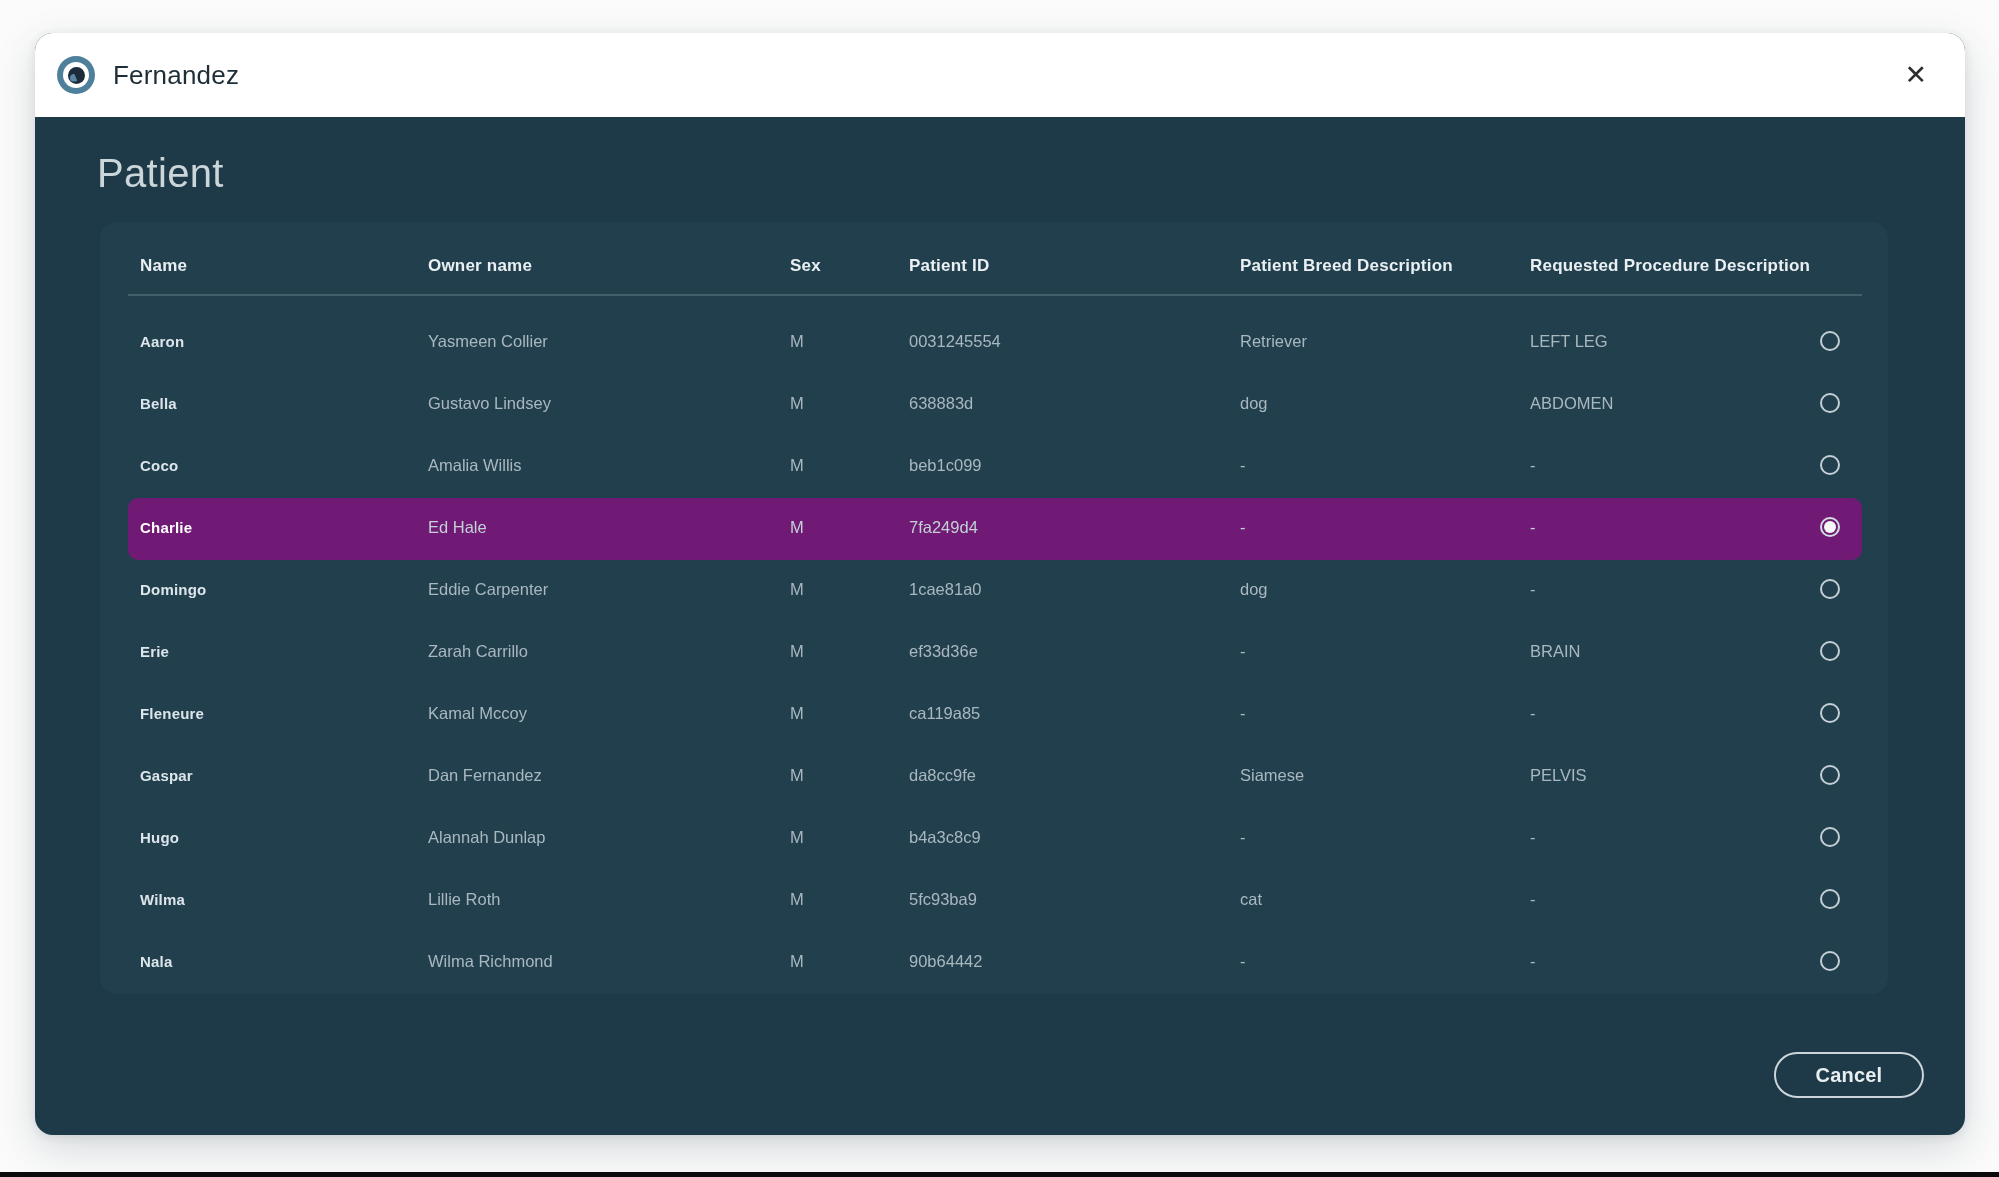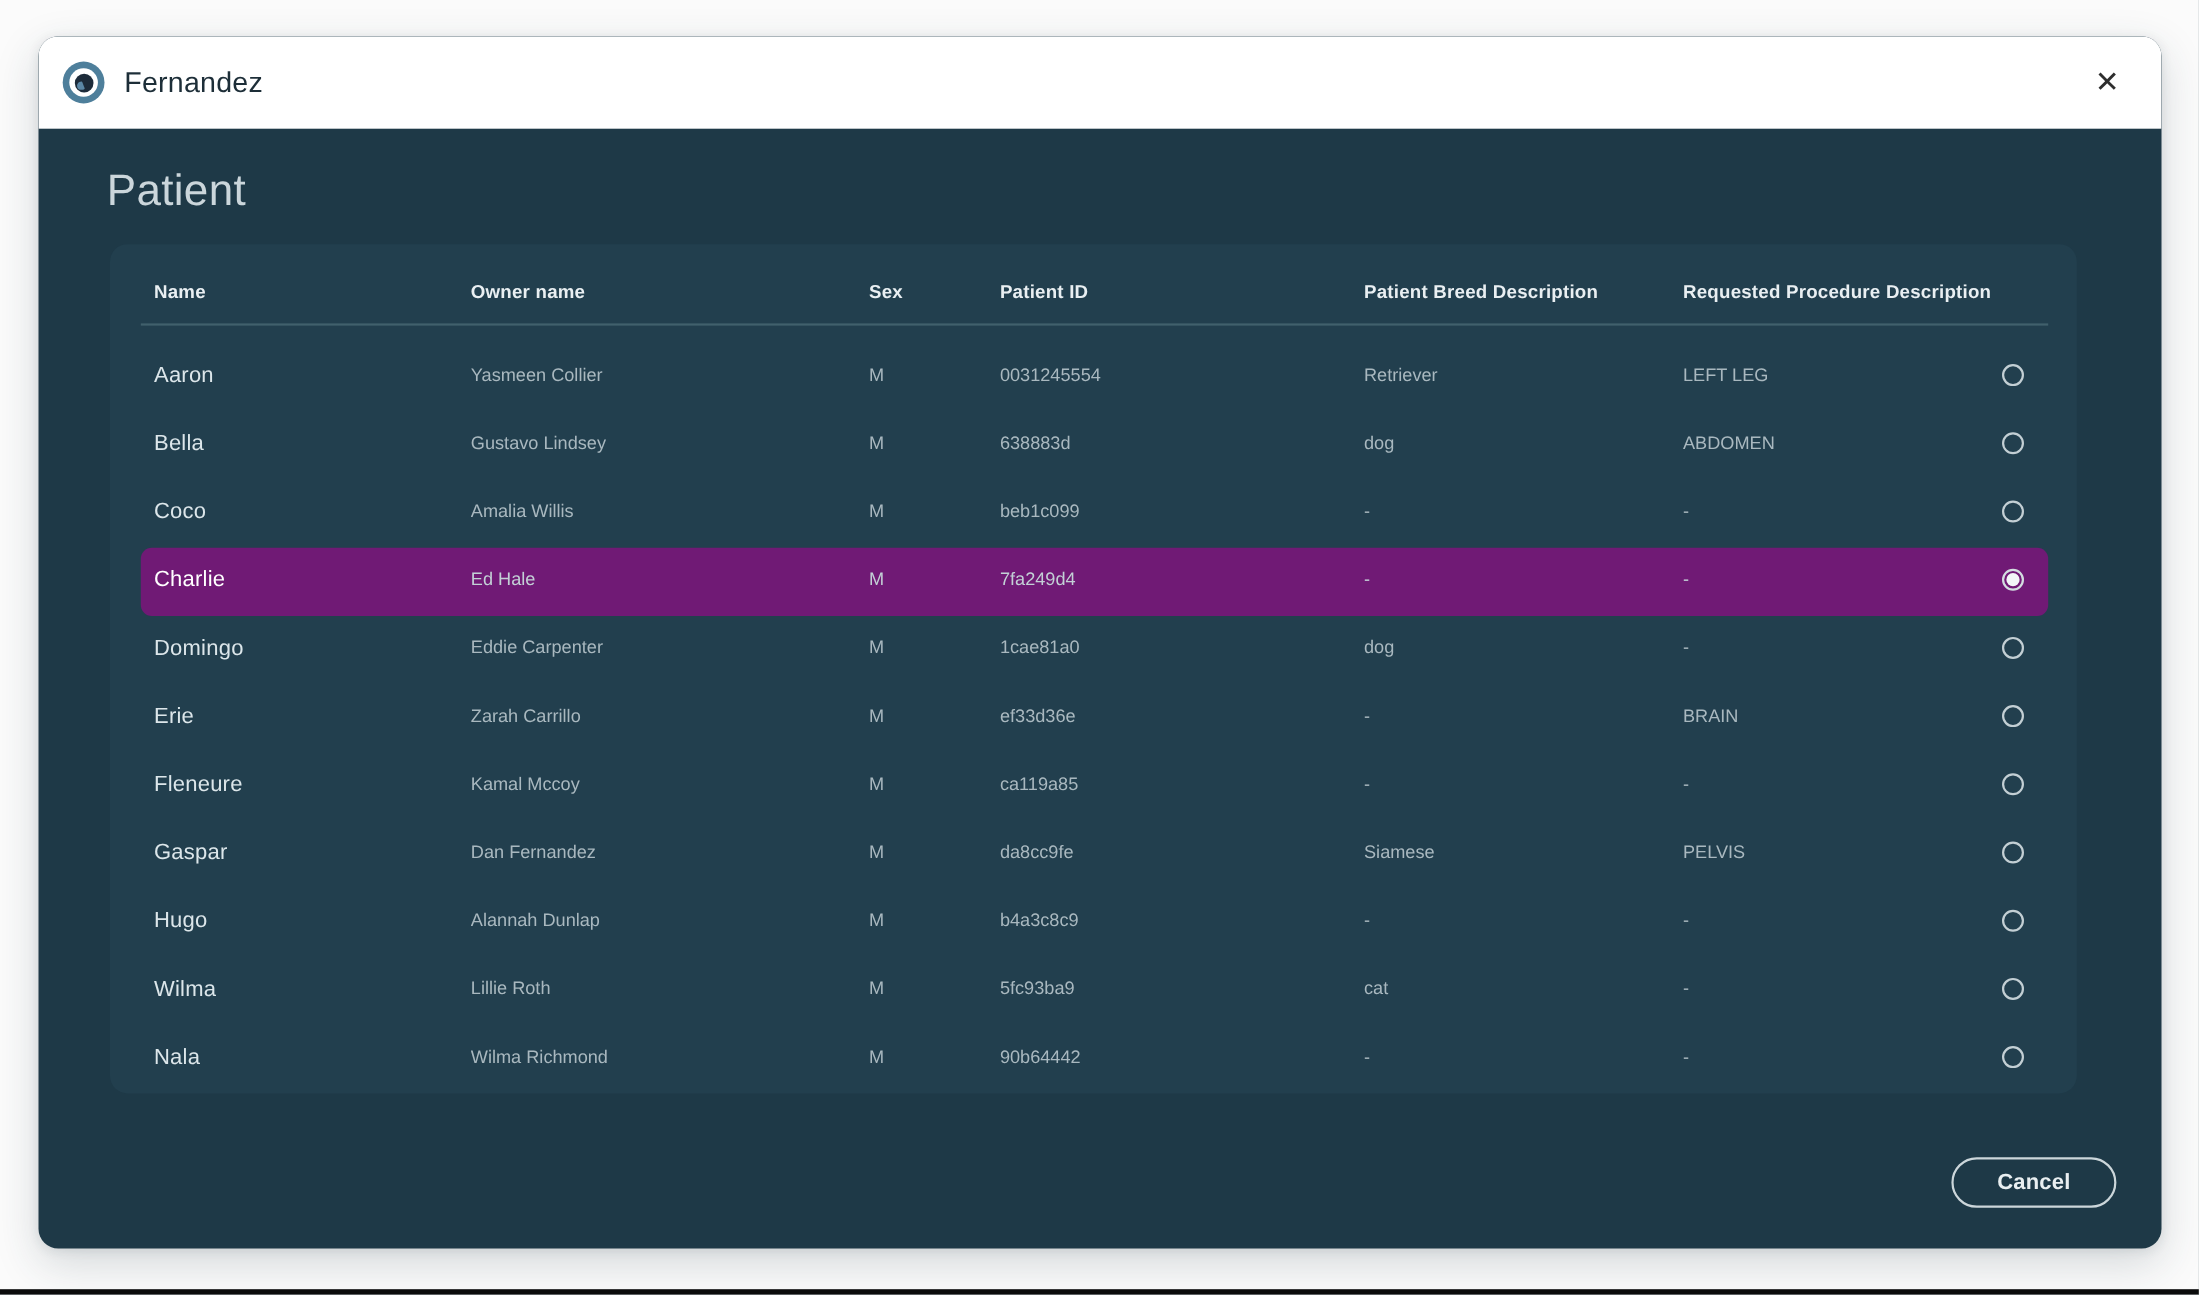--- a/index.html
+++ b/index.html
@@ -102,21 +102,21 @@
     border-radius:10px;
     cursor:pointer;
   }
   .row.selected { background:#701a75; }
   .cell {
     font-size:16.5px; color:#a9b8bf;
     white-space:nowrap; overflow:hidden; text-overflow:ellipsis;
     padding-right:10px;
   }
   .cell.name-cell {
-    font-size:20px; font-weight:400; color:#dce6ea;
+    font-size:15px; font-weight:700; color:#dce6ea;
     letter-spacing:0.2px;
   }
   .row.selected .cell.name-cell { color:#ffffff; }
   .row.selected .cell { color:#c3d0d6; }
 
   .radio-wrap { display:flex; justify-content:flex-end; padding-right:8px; }
   .radio {
     width:20px; height:20px; border-radius:50%;
     border:2px solid #c3cfd4;
     display:flex; align-items:center; justify-content:center;

